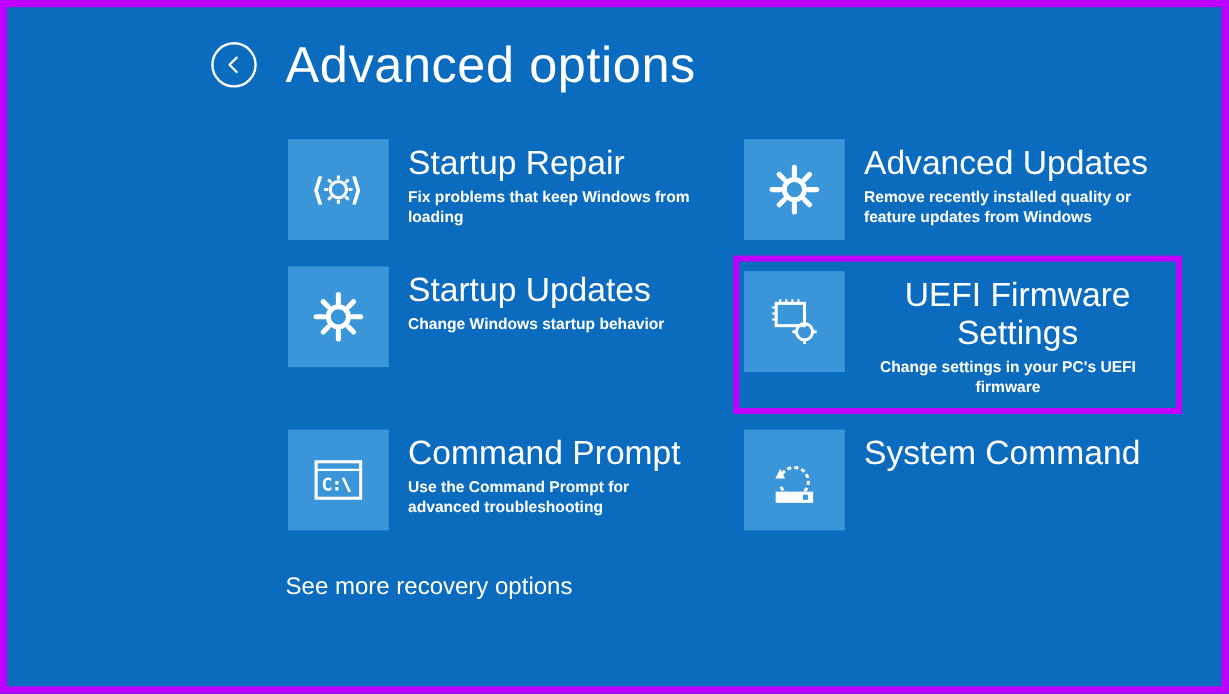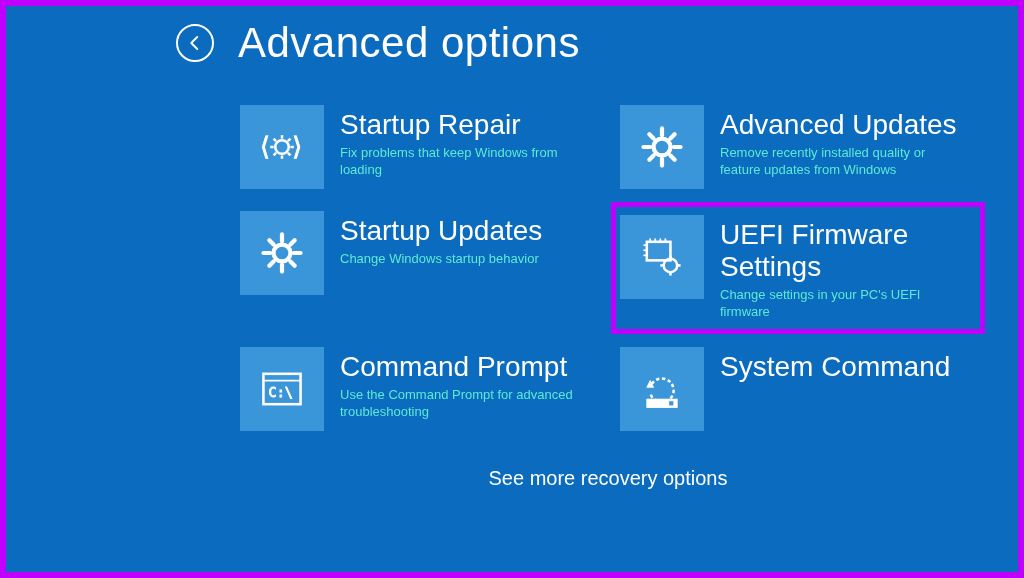--- a/index.html
+++ b/index.html
@@ -7,21 +7,21 @@
   body {
     background: #0a6bbf;
     font-family: "Segoe UI Light", "Segoe UI", Arial, sans-serif;
     color: #ffffff;
     position: relative;
     border: 6px solid #c000ff;
   }
   .page {
     position: absolute;
     left: 170px;
-    top: 13px;
+    top: 24px;
     right: 40px;
   }
   .header {
     display: flex;
     align-items: center;
     gap: 24px;
     margin-bottom: 36px;
   }
   .back-btn {
     width: 38px; height: 38px;
@@ -49,49 +49,49 @@
     align-items: flex-start;
     gap: 16px;
     cursor: pointer;
     position: relative;
     padding: 2px;
   }
   .tile.highlight {
     outline: 5px solid #c000ff;
     outline-offset: 2px;
     padding: 6px 2px;
+    text-align: center;
   }
   .icon-box {
     width: 84px; height: 84px;
     background: #3a96d8;
     display: flex; align-items: center; justify-content: center;
     flex-shrink: 0;
   }
   .icon-box svg { width: 54px; height: 54px; fill: #fff; stroke: #fff; }
   .tile-text { padding-top: 4px; }
   .tile-title {
     font-size: 28px;
     font-weight: 400;
     line-height: 1.15;
     margin-bottom: 4px;
   }
   .tile-desc {
     font-size: 13px;
-    font-weight: 400;
-    color: #5eead4;
+    font-weight: 700;
+    color: #ffffff;
     line-height: 1.3;
     max-width: 240px;
   }
   .more-link {
     margin-left: 62px;
     margin-top: 34px;
     font-size: 20px;
     font-weight: 300;
     cursor: pointer;
-    text-align: center;
   }
 </style>
 </head>
 <body>
 
 <div class="page">
   <div class="header">
     <div class="back-btn">
       <svg viewBox="0 0 24 24">
         <path d="M15 4 L7 12 L15 20" fill="none" stroke="#fff" stroke-width="2.5" stroke-linecap="round" stroke-linejoin="round"></path>

